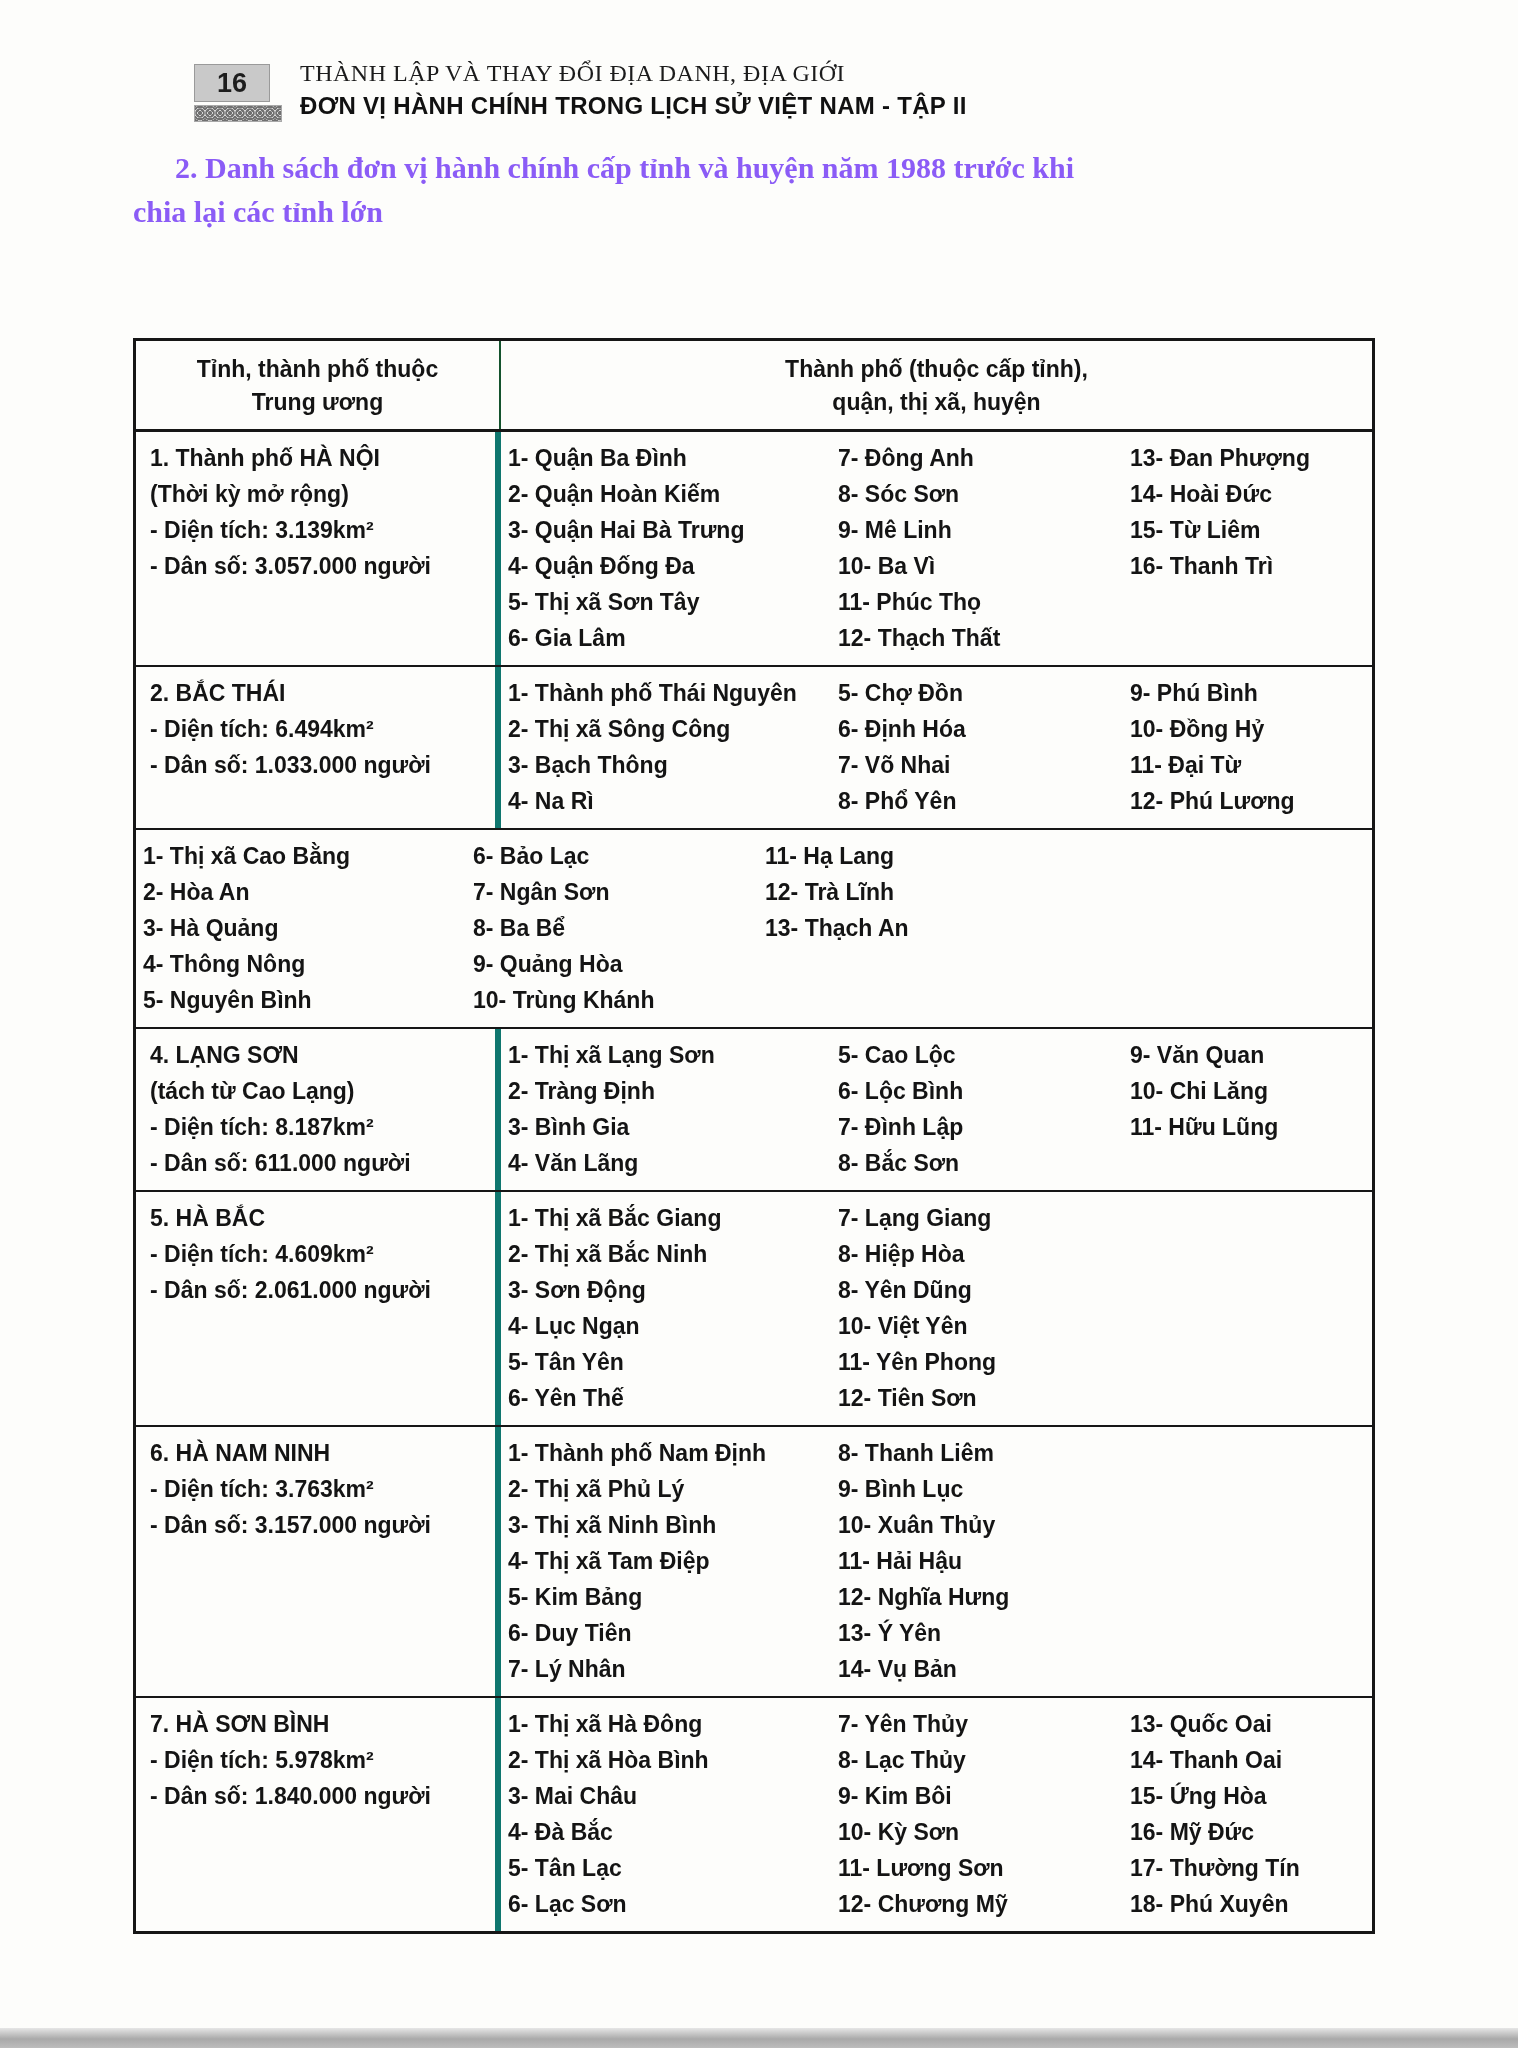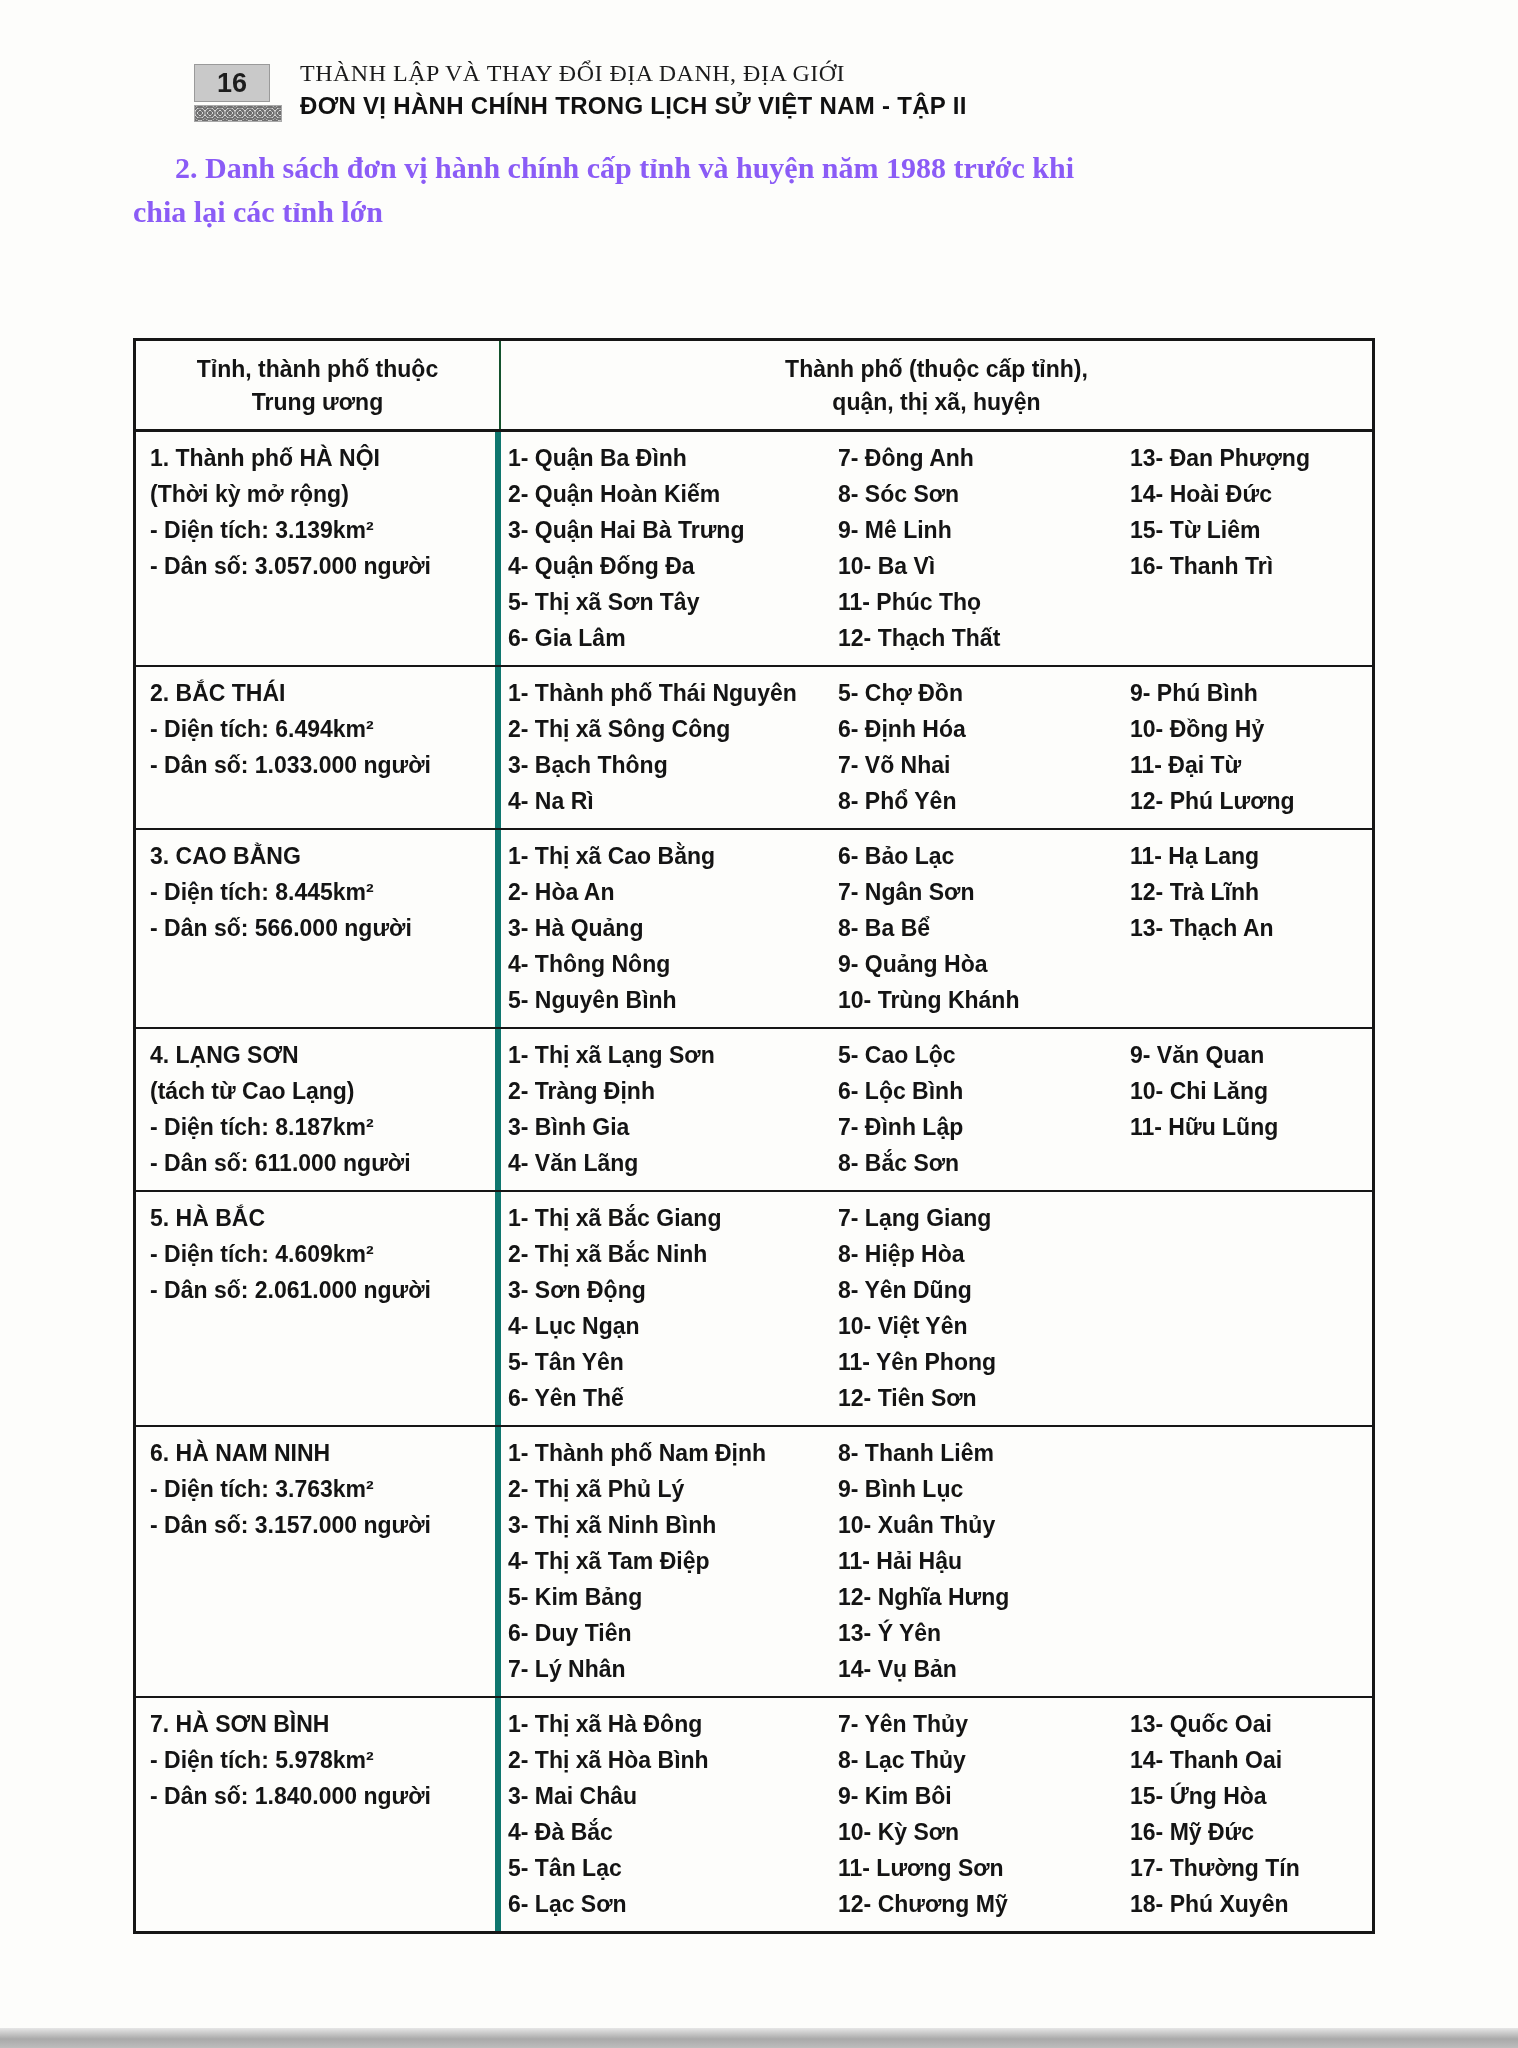--- a/index.html
+++ b/index.html
@@ -147,25 +147,20 @@
             </div>
             <div class="subcol">
               <div class="list-item">9- Phú Bình</div>
               <div class="list-item">10- Đồng Hỷ</div>
               <div class="list-item">11- Đại Từ</div>
               <div class="list-item">12- Phú Lương</div>
             </div>
           </div>
         </div>
         <div class="row">
-          <div class="cell-left">
-            <div class="prov-line">3. CAO BẰNG</div>
-            <div class="prov-line">- Diện tích: 8.445km²</div>
-            <div class="prov-line">- Dân số: 566.000 người</div>
-          </div>
           <div class="cell-right">
             <div class="subcol">
               <div class="list-item">1- Thị xã Cao Bằng</div>
               <div class="list-item">2- Hòa An</div>
               <div class="list-item">3- Hà Quảng</div>
               <div class="list-item">4- Thông Nông</div>
               <div class="list-item">5- Nguyên Bình</div>
             </div>
             <div class="subcol">
               <div class="list-item">6- Bảo Lạc</div>

